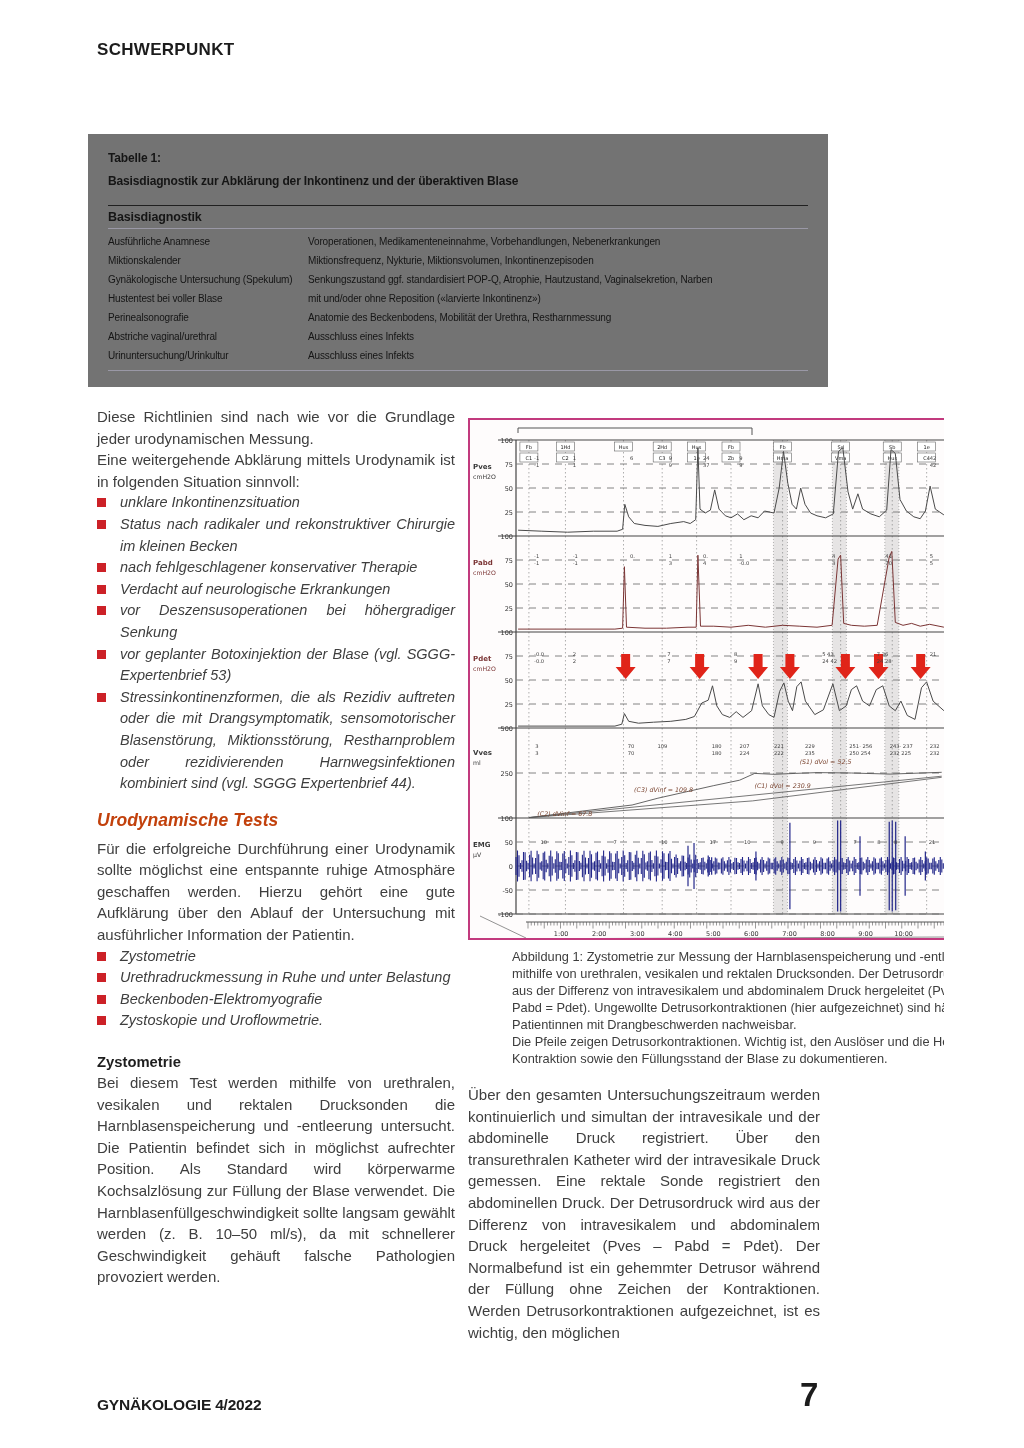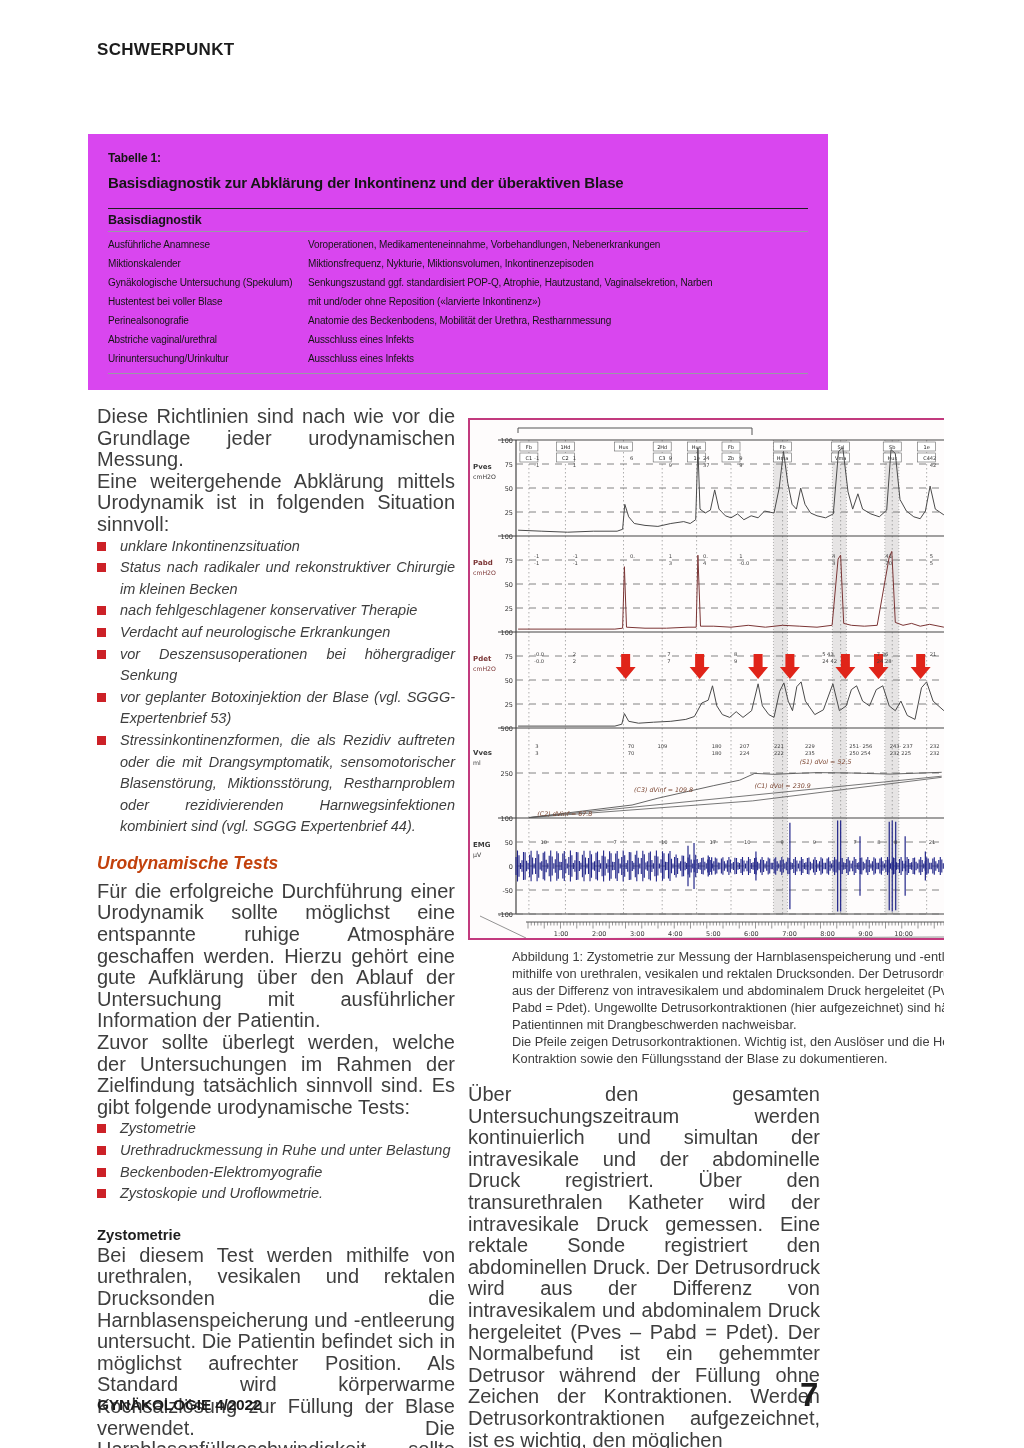--- a/index.html
+++ b/index.html
@@ -1,33 +1,33 @@
 <!DOCTYPE html>
 <html><head>
 <meta charset="utf-8">
 <style>
   html,body{margin:0;padding:0;background:#fff;}
   .page{position:relative;width:944px;height:1448px;background:#ffffff;overflow:hidden;
         font-family:"Liberation Sans", sans-serif;color:#3e3e3e;}
   .kicker{position:absolute;left:97px;top:40px;font-size:17px;font-weight:700;color:#1c1c1c;letter-spacing:.3px;}
   
   .tablebox{position:absolute;left:88px;top:134px;width:740px;box-sizing:border-box;
-            background:#d946ef;padding:17px 20px 16px 20px;color:#151515;letter-spacing:-.15px;}
+            background:#737373;padding:17px 20px 16px 20px;color:#151515;letter-spacing:-.15px;}
   .t-kicker{font-size:12px;font-weight:700;margin-bottom:9px;}
-  .t-title{font-size:15px;font-weight:700;margin-bottom:17px;}
+  .t-title{font-size:12px;font-weight:700;margin-bottom:17px;}
   .t-section{border-top:1.6px solid #202020;border-bottom:1px solid #9a98a6;
              font-size:12.5px;font-weight:700;padding:4px 0 4px 0;}
   .t-rows{border-bottom:1px solid #9a98a6;padding:3px 0 5px 0;}
   .trow{display:flex;font-size:10px;line-height:19px;}
   .tl{width:200px;flex:0 0 200px;}
   .tv{flex:1;}
   
   .col-left{position:absolute;left:97px;top:406px;width:358px;}
   .col-right{position:absolute;left:468px;top:418px;width:486px;}
-  .body{font-size:20px;line-height:21.6px;margin:0;color:#3e3e3e;}
+  .body{font-size:15px;line-height:21.6px;margin:0;color:#3e3e3e;}
   .j{text-align:justify;}
   .bullets{list-style:none;margin:0;padding:0;font-style:italic;}
   .b-item{position:relative;padding-left:23px;font-size:14.5px;line-height:21.6px;text-align:justify;}
   .b-sq{position:absolute;left:0;top:6px;width:9px;height:9px;background:#cc2127;}
   .h-mag{color:#c2410c;font-style:italic;font-weight:700;font-size:17.5px;margin:15px 0 7px 0;}
   .h-sub{font-size:14.8px;font-weight:700;color:#1e1e1e;margin:22px 0 2px 0;}
   
   .figbox{margin:0;width:482px;border:2px solid #c23a7e;background:#fefcfc;}
   .figbox svg{display:block;width:482px;height:518px;}
   .caption{margin-top:8px;width:486px;font-size:12.8px;line-height:17px;color:#3d3d3d;margin-left:44px;}
@@ -120,21 +120,20 @@
     <span>vor geplanter Botoxinjektion der Blase (vgl. SGGG-Expertenbrief 53)</span>
   </li>
 
   <li class="b-item">
     <span class="b-sq"></span>
     <span>Stressinkontinenzformen, die als Rezidiv auftreten oder die mit Drangsymptomatik, sensomotorischer Blasenstörung, Miktionsstörung, Restharnproblem oder rezidivierenden Harnwegsinfektionen kombiniert sind (vgl. SGGG Expertenbrief 44).</span>
   </li>
 </ul>
     <h2 class="h-mag">Urodynamische Tests</h2>
     <p class="body j">Für die erfolgreiche Durchführung einer Urodynamik sollte möglichst eine entspannte ruhige Atmosphäre geschaffen werden. Hierzu gehört eine gute Aufklärung über den Ablauf der Untersuchung mit ausführlicher Information der Patientin.</p>
-    <p class="body j">Zuvor sollte überlegt werden, welche der Untersuchungen im Rahmen der Zielfindung tatsächlich sinnvoll sind. Es gibt folgende urodynamische Tests:</p>
     <ul class="bullets">
   <li class="b-item">
     <span class="b-sq"></span>
     <span>Zystometrie</span>
   </li>
 
   <li class="b-item">
     <span class="b-sq"></span>
     <span>Urethradruckmessung in Ruhe und unter Belastung</span>
   </li>

